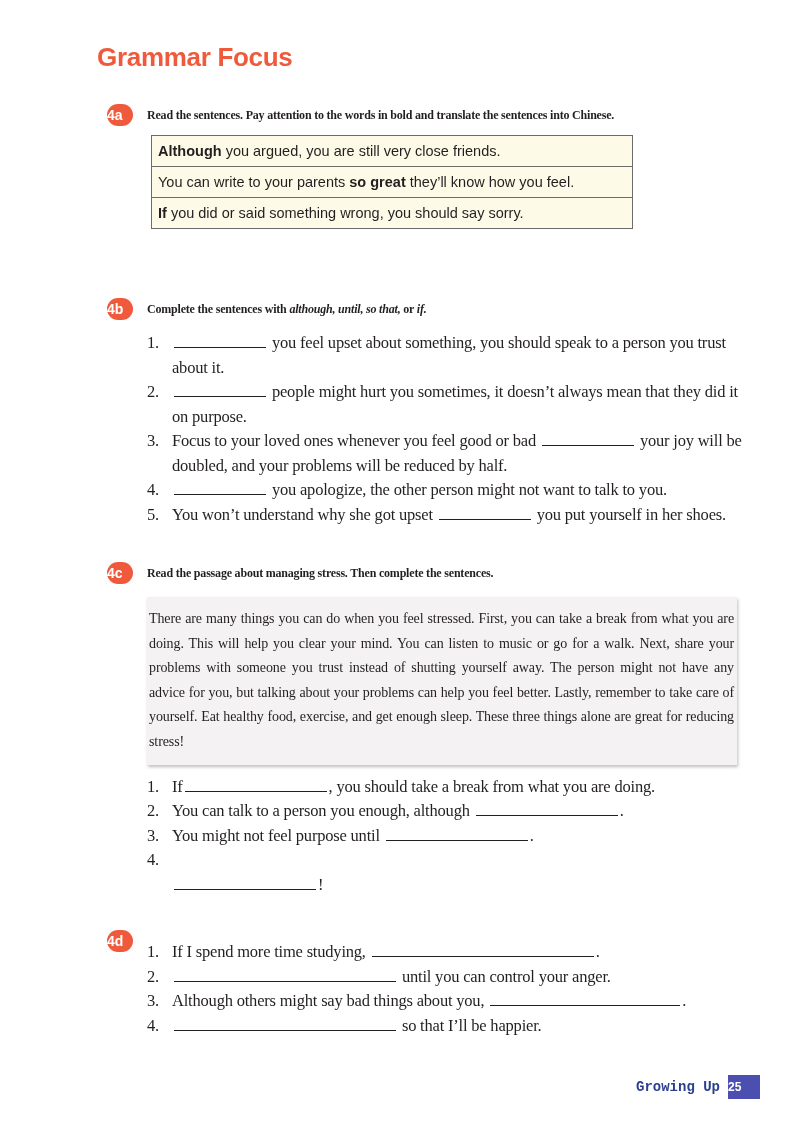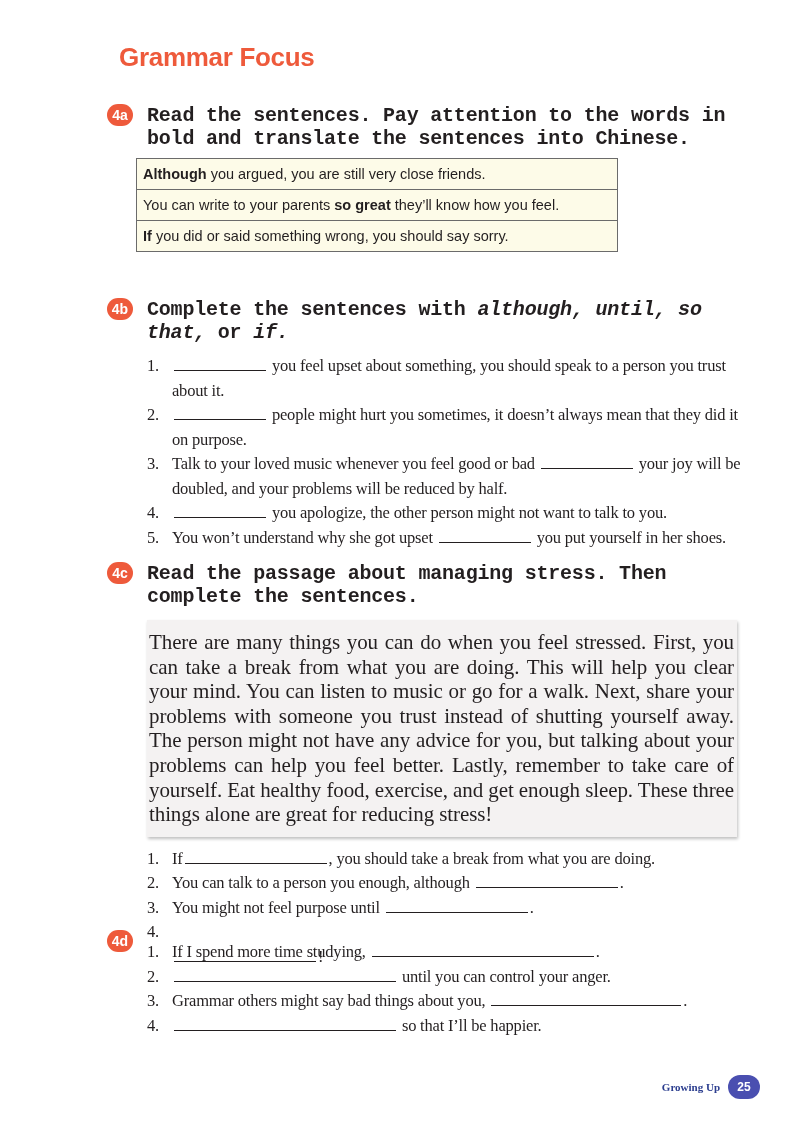--- a/index.html
+++ b/index.html
@@ -2,73 +2,72 @@
 <html><head>
 <meta charset="utf-8">
 <style>
   html, body { margin: 0; padding: 0; }
   body {
     width: 800px; height: 1130px; background: #ffffff;
     font-family: "Liberation Serif", "DejaVu Serif", serif;
     color: #231f20; position: relative; overflow: hidden;
   }
   .page-title {
-    position: absolute; left: 119px; top: 42px;
+    position: absolute; left: 97px; top: 42px;
     font-family: "Liberation Sans", "DejaVu Sans", sans-serif;
     font-weight: bold; font-size: 26px; color: #ee5a3b; letter-spacing: -0.3px;
   }
   .section { position: absolute; left: 107px; width: 640px; }
   .badge {
     position: absolute; left: 0; top: 0;
     width: 26px; height: 22px; border-radius: 11px;
     background: #ee5a3b; color: #fff;
     font-family: "Liberation Sans", "DejaVu Sans", sans-serif;
-    font-weight: bold; font-size: 14px; line-height: 22px; text-align: center;
+    font-weight: bold; font-size: 14px; line-height: 22px; text-align: left;
   }
   .instr {
-    margin-left: 40px; font-weight: bold; font-size: 20px; line-height: 23px;
+    margin-left: 40px; font-weight: bold; font-size: 12px; line-height: 23px;
     letter-spacing: -0.2px;
-    font-family: Liberation Mono, monospace;
   }
   .instr i { font-style: italic; }
   .grammar-table {
-    margin: 8px 0 0 29px; width: 482px; border-collapse: collapse;
+    margin: 8px 0 0 44px; width: 482px; border-collapse: collapse;
     font-family: "Liberation Sans", "DejaVu Sans", sans-serif; font-size: 14.5px;
     background: #fdfbe8; border: 1px solid #6b6b6b;
   }
   .grammar-table td {
     border: 1px solid #6b6b6b; padding: 5px 6px; height: 20px; color: #231f20;
   }
   .grammar-table b { font-weight: bold; }
   ol.items { list-style: none; margin: 10px 0 0 40px; padding: 0; }
   ol.items li {
     position: relative; padding-left: 25px; font-size: 16.5px; line-height: 24.5px;
     letter-spacing: -0.2px;
   }
   ol.items li .num { position: absolute; left: 0; top: 0; }
   .blank {
     display: inline-block; border-bottom: 1px solid #231f20; height: 16px;
     vertical-align: baseline; margin: 0 2px;
   }
   .passage {
     margin: 12px 0 0 40px; width: 585px; padding: 10px 3px 10px 2px;
     background: #f4f2f2; box-shadow: 1px 2px 3px rgba(0,0,0,0.25);
-    font-size: 21px; line-height: 24.6px; text-align: justify; letter-spacing: -0.1px;
+    font-size: 14px; line-height: 24.6px; text-align: justify; letter-spacing: -0.1px;
   }
   .footer {
     position: absolute; right: 40px; top: 1075px; display: flex; align-items: center;
   }
   .footer-label {
-    font-family: Liberation Serif, serif; font-weight: bold;
-    font-size: 11px; color: #2c3e8f; margin-right: 8px;
+    font-family: Liberation Mono, monospace; font-weight: bold;
+    font-size: 14px; color: #2c3e8f; margin-right: 8px;
   }
   .page-num {
-    width: 32px; height: 24px; border-radius: 12px; background: #4a4fb0;
+    width: 32px; height: 24px; border-radius: 0; background: #4a4fb0;
     color: #fff; font-family: "Liberation Sans", "DejaVu Sans", sans-serif;
-    font-size: 12px; font-weight: bold; text-align: center; line-height: 24px;
+    font-size: 12px; font-weight: bold; line-height: 24px;
   }
 </style>
 </head>
 <body>
 
 <div class="page-title">Grammar Focus</div>
 
 <div class="section" style="top:104px;">
   <div class="badge">4a</div>
   <div class="instr">Read the sentences. Pay attention to the words in bold and translate the sentences into Chinese.</div>
@@ -86,21 +85,21 @@
   </tbody>
     </table>
 </div>
 
 <div class="section" style="top:298px;">
   <div class="badge">4b</div>
   <div class="instr"><span>Complete the sentences with </span><i>although, until, so that,</i><span> or </span><i>if.</i></div>
   <ol class="items">
     <li><span class="num">1.</span><span></span><span class="blank" style="width:92px"></span><span> you feel upset about something, you should speak to a person you trust about it.</span></li>
     <li><span class="num">2.</span><span></span><span class="blank" style="width:92px"></span><span> people might hurt you sometimes, it doesn’t always mean that they did it on purpose.</span></li>
-    <li><span class="num">3.</span><span>Talk to your loved music whenever you feel good or bad </span><span class="blank" style="width:92px"></span><span> your joy will be doubled, and your problems will be reduced by half.</span></li>
+    <li><span class="num">3.</span><span>Focus to your loved ones whenever you feel good or bad </span><span class="blank" style="width:92px"></span><span> your joy will be doubled, and your problems will be reduced by half.</span></li>
     <li><span class="num">4.</span><span></span><span class="blank" style="width:92px"></span><span> you apologize, the other person might not want to talk to you.</span></li>
     <li><span class="num">5.</span><span>You won’t understand why she got upset </span><span class="blank" style="width:92px"></span><span> you put yourself in her shoes.</span></li>
   </ol>
 </div>
 
 <div class="section" style="top:562px;">
   <div class="badge">4c</div>
   <div class="instr">Read the passage about managing stress. Then complete the sentences.</div>
   <div class="passage">There are many things you can do when you feel stressed. First, you can take a break from what you are doing. This will help you clear your mind. You can listen to music or go for a walk. Next, share your problems with someone you trust instead of shutting yourself away. The person might not have any advice for you, but talking about your problems can help you feel better. Lastly, remember to take care of yourself. Eat healthy food, exercise, and get enough sleep. These three things alone are great for reducing stress!</div>
   <ol class="items">
@@ -109,21 +108,21 @@
     <li><span class="num">3.</span><span>You might not feel purpose until </span><span class="blank" style="width:142px"></span><span>.</span></li>
     <li><span class="num">4.</span><br><span class="blank" style="width:142px"></span><span>!</span></li>
   </ol>
 </div>
 
 <div class="section" style="top:930px;">
   <div class="badge">4d</div>
   <ol class="items">
     <li><span class="num">1.</span><span>If I spend more time studying, </span><span class="blank" style="width:222px"></span><span>.</span></li>
     <li><span class="num">2.</span><span></span><span class="blank" style="width:222px"></span><span> until you can control your anger.</span></li>
-    <li><span class="num">3.</span><span>Grammar others might say bad things about you, </span><span class="blank" style="width:190px"></span><span>.</span></li>
+    <li><span class="num">3.</span><span>Although others might say bad things about you, </span><span class="blank" style="width:190px"></span><span>.</span></li>
     <li><span class="num">4.</span><span></span><span class="blank" style="width:222px"></span><span> so that I’ll be happier.</span></li>
   </ol>
 </div>
 
 <div class="footer">
   <span class="footer-label">Growing Up</span>
   <span class="page-num">25</span>
 </div>
 
 </body></html>

